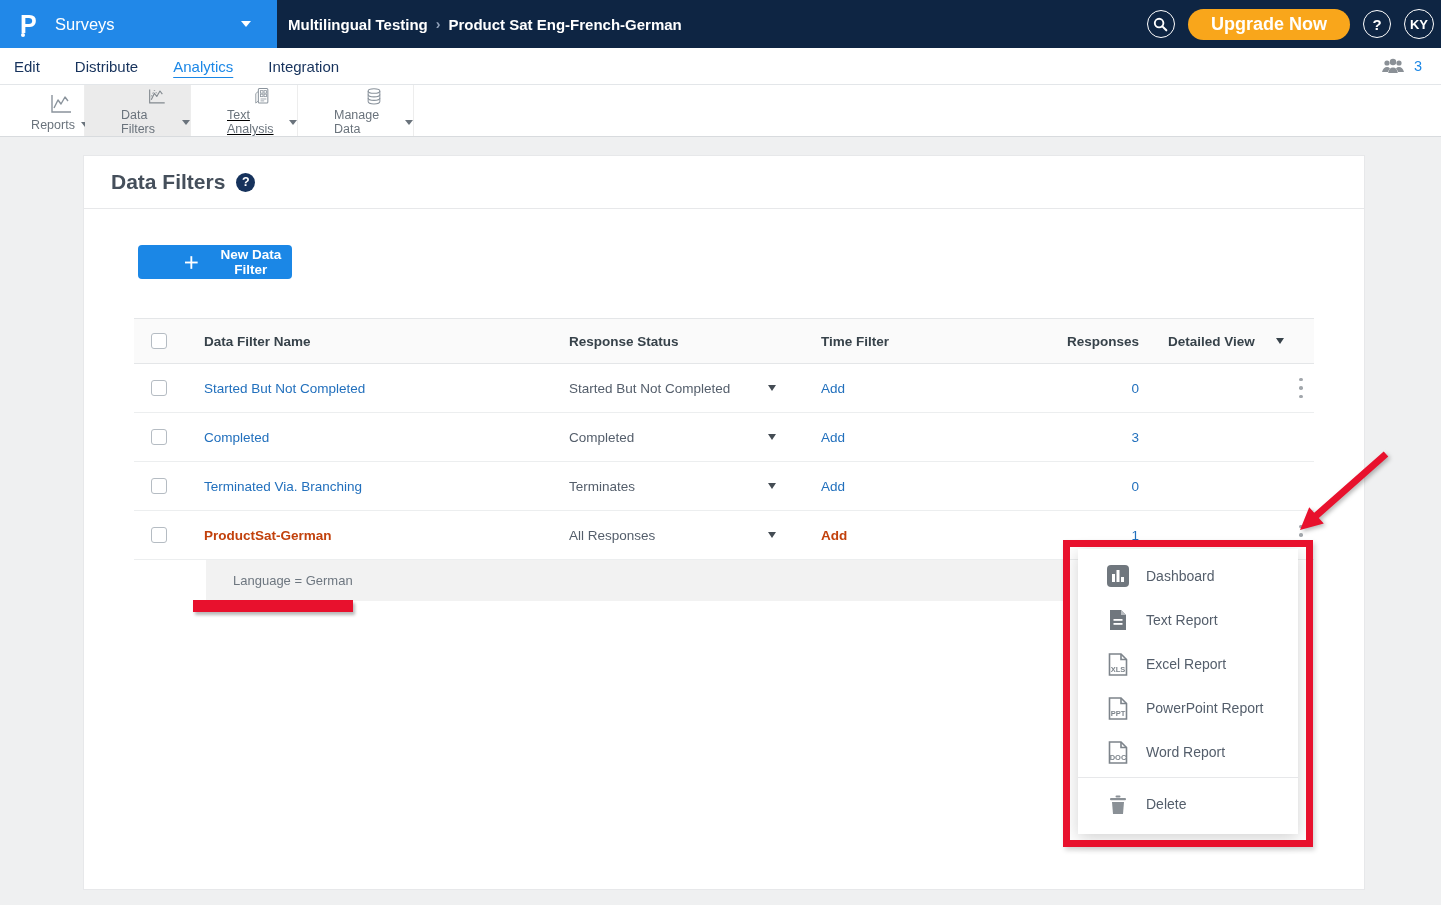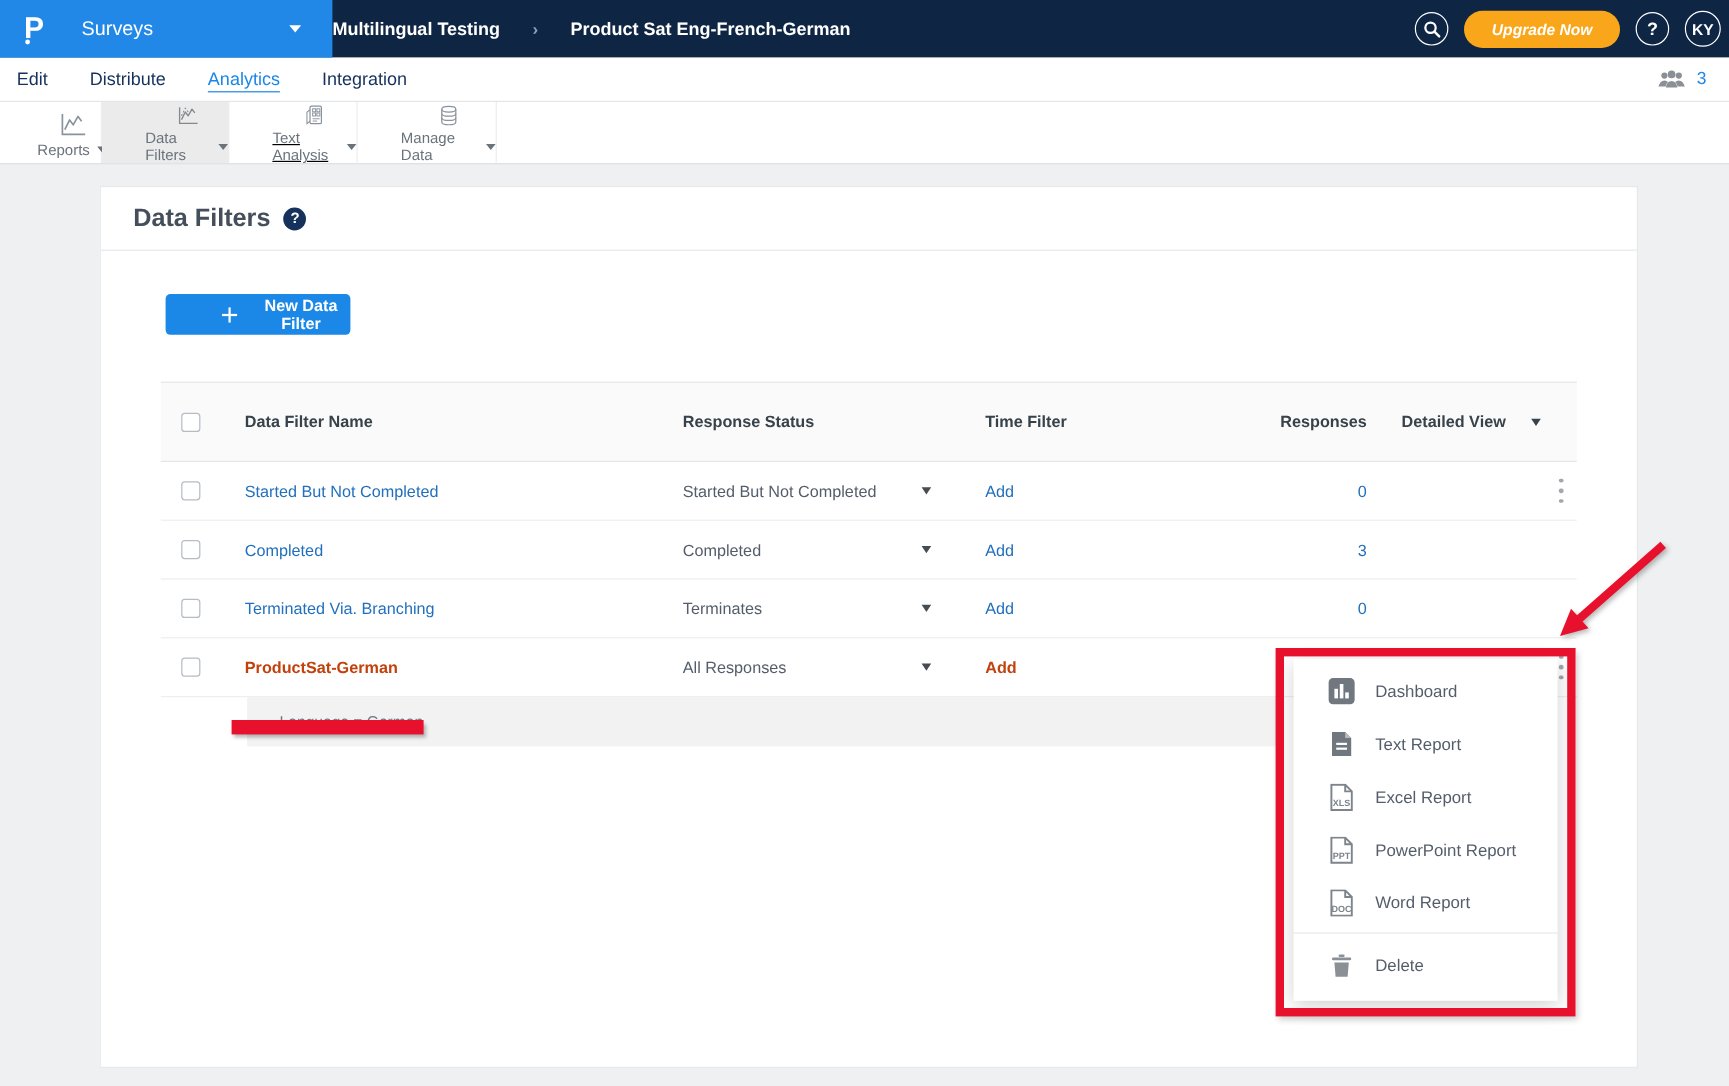--- a/index.html
+++ b/index.html
@@ -9,30 +9,30 @@
     background:#eff0f1;
     font-family:"Liberation Sans", sans-serif;
     -webkit-font-smoothing:antialiased;
   }
   
   .topbar { height:48px; background:#0e2543; display:flex; align-items:center; color:#fff; }
   .brand { width:277px; height:48px; background:#2188e8; display:flex; align-items:center; padding:0 20px; flex:none; cursor:pointer; }
   .logo-wrap { position:relative; width:26px; height:30px; flex:none; }
   .logo-p { font-size:25px; font-weight:bold; color:#fff; line-height:30px; }
   .logo-dot { position:absolute; left:1px; bottom:2px; width:4px; height:4px; border-radius:50%; background:#fff; }
-  .brand-label { font-size:16.5px; margin-left:22px; }
+  .brand-label { font-size:16.5px; margin-left:9px; }
   .caret { width:0; height:0; border-left:5px solid transparent; border-right:5px solid transparent; border-top:6px solid #fff; }
   .brand .caret { margin-left:auto; margin-right:6px; }
-  .breadcrumb { display:flex; align-items:center; gap:27px; font-size:15px; font-weight:bold; }
+  .breadcrumb { display:flex; align-items:center; gap:8px; margin-left:11px; font-size:15px; font-weight:bold; }
   .crumb-sep { color:#8fa0b8; font-weight:bold; font-size:14px; }
   .topbar-right { margin-left:auto; display:flex; align-items:center; gap:13px; padding-right:7px; }
   .circle-btn { width:28px; height:28px; border:1.7px solid #fff; border-radius:50%; display:flex; align-items:center; justify-content:center; cursor:pointer; flex:none; }
   .circle-btn.qmark { font-size:15px; font-weight:bold; }
   .circle-btn.avatar { width:30px; height:30px; font-size:13px; font-weight:bold; }
-  .upgrade-btn { height:31px; padding:0 23px; background:#f9a61b; border-radius:16px; color:#fff; font-size:13px; font-weight:bold; display:flex; align-items:center; cursor:pointer;font-style:italic; }
+  .upgrade-btn { height:31px; padding:0 23px; background:#f9a61b; border-radius:16px; color:#fff; font-size:18px; font-weight:bold; display:flex; align-items:center; cursor:pointer; }
   
   .subnav { height:37px; background:#fff; border-bottom:1px solid #e3e6e9; display:flex; align-items:center; padding-left:14px; }
   .subnav-items { display:flex; gap:35px; }
   .subnav-item { font-size:15px; color:#16325c; cursor:pointer; }
   .subnav-item.active { color:#1b87e6; text-decoration:underline; text-underline-offset:5px; }
   .subnav-right { margin-left:auto; display:flex; align-items:center; gap:9px; padding-right:19px; }
   .collab-count { color:#1b87e6; font-size:14.5px; }
   
   .toolbar { height:52px; background:#fff; border-bottom:1px solid #d8dbde; display:flex; }
   .tool { border-right:1px solid #ededed; display:flex; flex-direction:column; align-items:center; justify-content:center; gap:2px; cursor:pointer; padding-top:2px;padding-left:36px; }
@@ -41,21 +41,21 @@
   .tool .caret { border-top-color:#6a737c; border-left-width:4px; border-right-width:4px; border-top-width:5px; }
   
   .card { position:absolute; left:83px; top:155px; width:1282px; height:735px; background:#fff; border:1px solid #e7e8ea; }
   .card-header { height:53px; border-bottom:1px solid #e7e8ea; display:flex; align-items:center; gap:11px; padding-left:27px; }
   .card-title { font-size:21px; color:#454f5b; }
   .help-badge { width:19px; height:19px; border-radius:50%; background:#16325c; color:#fff; font-size:12.5px; font-weight:bold; display:flex; align-items:center; justify-content:center; cursor:pointer; }
   .btn-new { position:absolute; left:54px; top:89px; width:154px; height:34px; background:#1b87e6; border:none; border-radius:4px; color:#fff; font-size:13.5px; font-weight:bold; font-family:inherit; display:flex; align-items:center; justify-content:center; gap:12px; cursor:pointer;padding-left:47px; }
   
   .ftable { position:absolute; left:50px; top:162px; width:1180px; font-size:13.5px; }
   .grid-row { display:grid; grid-template-columns:70px 365px 252px 190px 128px 149px 1fr; align-items:center; }
-  .thead { height:67px; background:#fafafa; border-top:1px solid #e4e6e8; border-bottom:1px solid #e4e6e8; font-weight:bold; color:#37424a; }
+  .thead { height:46px; background:#fafafa; border-top:1px solid #e4e6e8; border-bottom:1px solid #e4e6e8; font-weight:bold; color:#37424a; }
   .trow { height:49px; border-bottom:1px solid #eceeef; }
   .checkbox { width:16px; height:16px; border:1px solid #b5bcc3; border-radius:3px; background:#fff; margin-left:17px; cursor:pointer; }
   .col-right { text-align:right; }
   .view-cell { display:flex; align-items:center; gap:21px; padding-left:29px; cursor:pointer; }
   .view-cell .caret { border-top-color:#37424a; border-left-width:4.5px; border-right-width:4.5px; }
   .link { color:#2270bd; cursor:pointer; }
   .link.bold { color:#c2410c; font-weight:bold; }
   .status-cell { display:flex; align-items:center; justify-content:space-between; padding-right:45px; color:#545e6b; cursor:pointer; }
   .status-cell .caret { border-top-color:#444c54; border-left-width:4.5px; border-right-width:4.5px; }
   .resp { color:#2270bd; cursor:pointer; }

